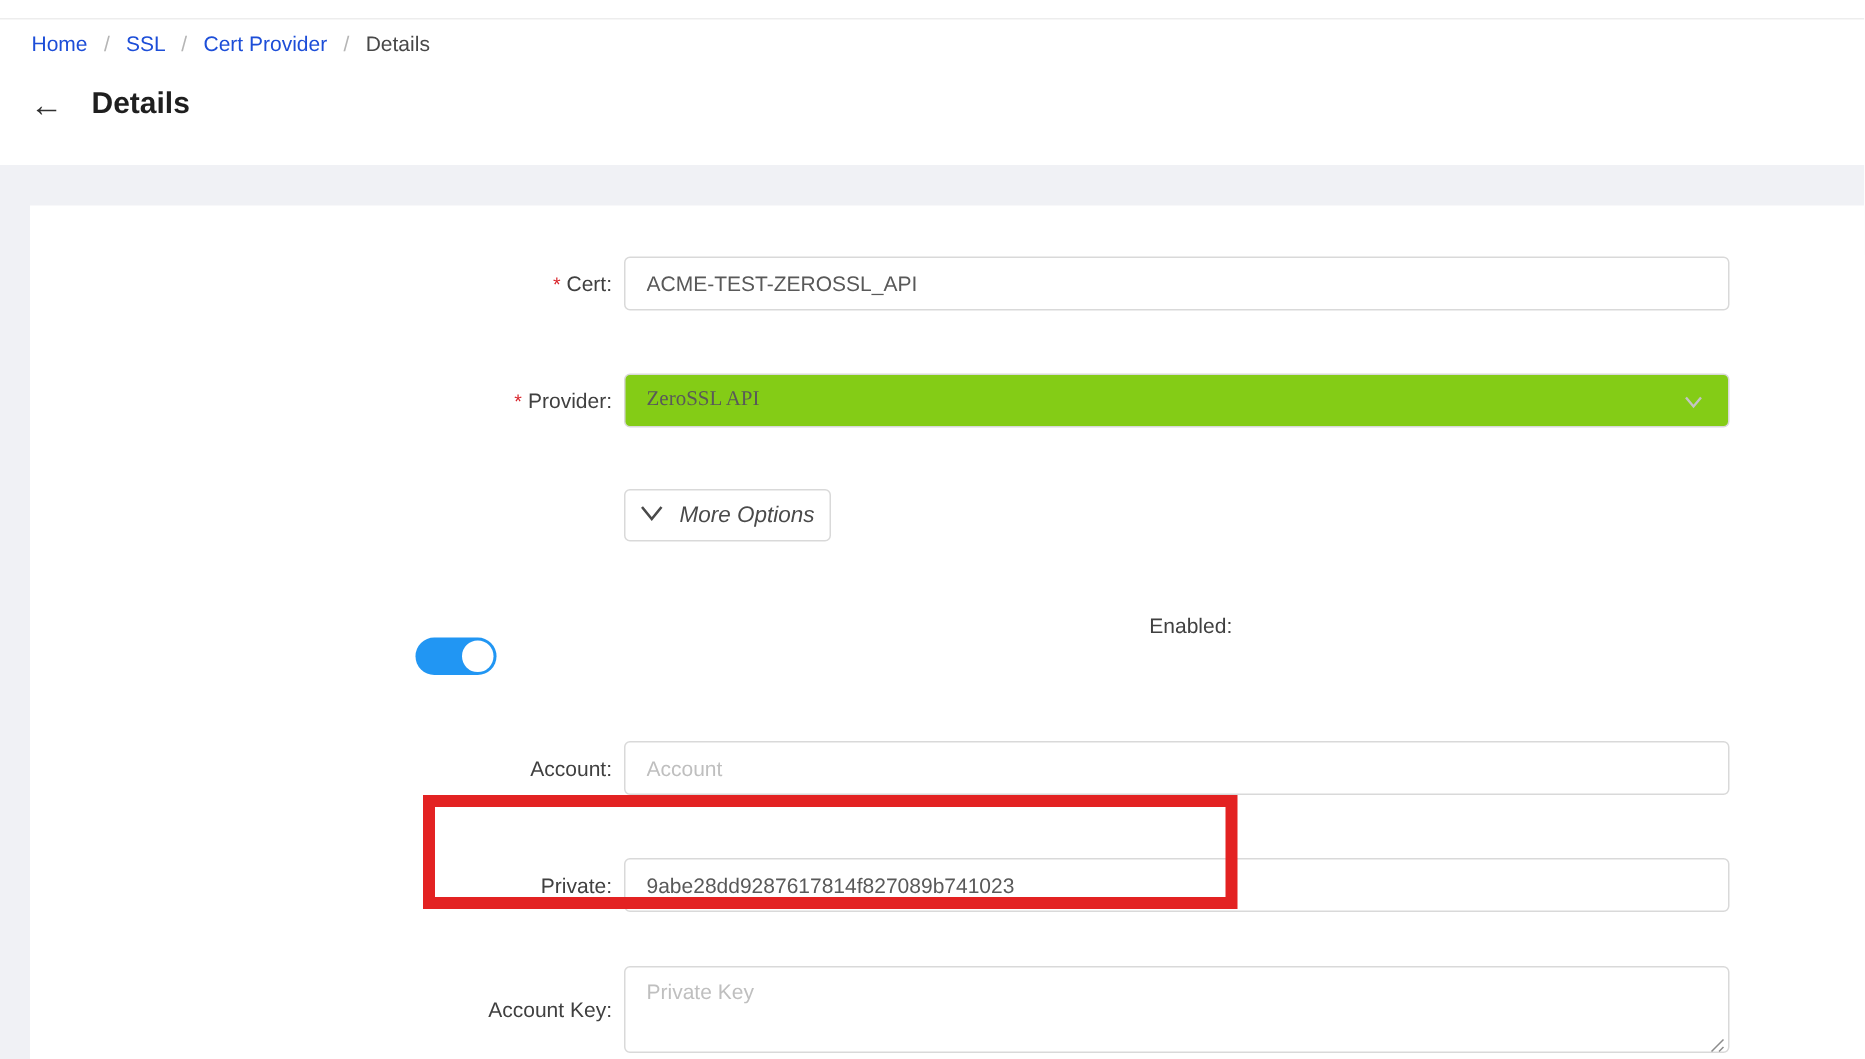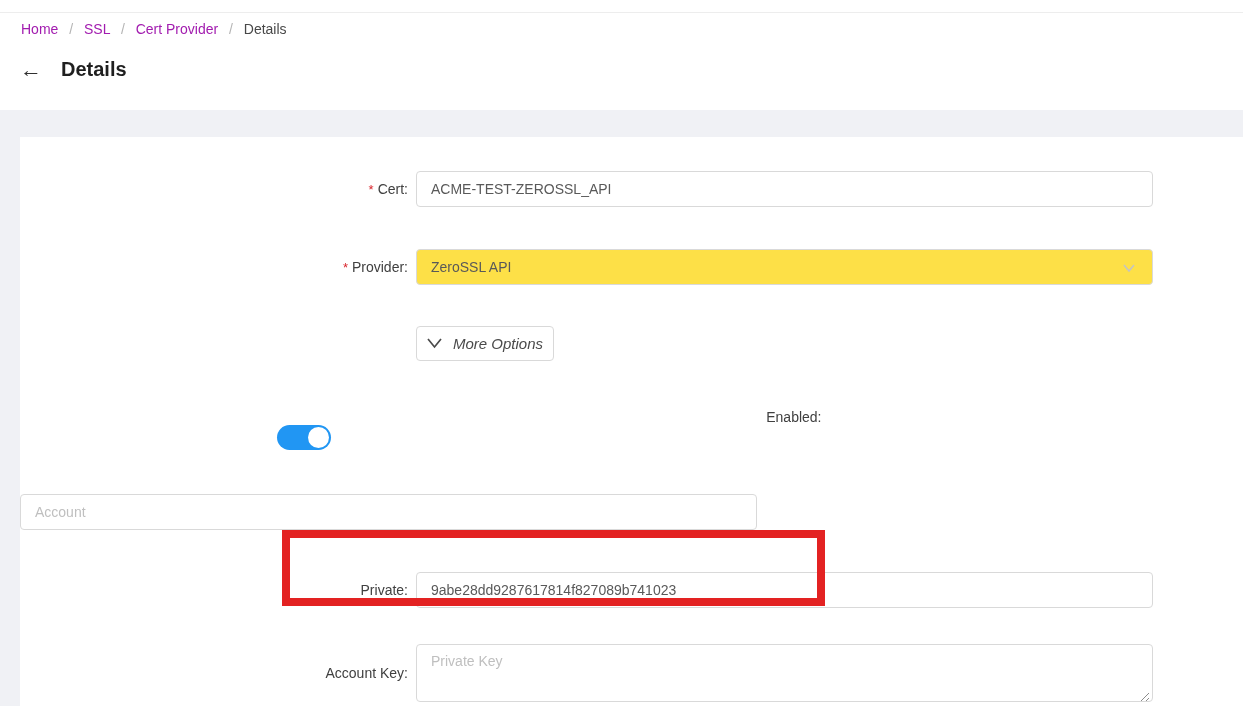--- a/index.html
+++ b/index.html
@@ -25,21 +25,21 @@
   }
 
   
   .breadcrumb {
     padding: 7px 0 0 21px;
     font-size: 14px;
     color: #a3a3a3;
     height: 24px;
     line-height: 18px;
   }
-  .breadcrumb .crumb { color: #a21caf; cursor: pointer; }
+  .breadcrumb .crumb { color: #1d4ed8; cursor: pointer; }
   .breadcrumb .crumb.current { color: #484848; cursor: default; }
   .breadcrumb .sep { color: #b5b5b5; padding: 0 7px; }
 
   
   .page-header {
     display: flex;
     align-items: center;
     padding: 13px 0 0 20px;
     height: 52px;
   }
@@ -111,26 +111,27 @@
     outline: none;
   }
   .text-input::placeholder { color: #bfbfbf; }
 
   .select-box {
     position: relative;
     width: 737px;
     height: 36px;
     border: 1px solid #d9d9d9;
     border-radius: 4px;
-    background: #fde047;
+    background: #84cc16;
     display: flex;
     align-items: center;
     padding: 8px 14px;
     color: #595959;
     cursor: pointer;
+    font-family: Liberation Serif, serif;
   }
   .select-chevron {
     position: absolute;
     right: 16px;
     top: 11px;
   }
 
   .more-options-btn {
     display: inline-flex;
     align-items: center;
@@ -258,20 +259,21 @@
       <div class="form-row row-enabled">
         <div class="form-label"><span>Enabled:</span></div>
         <div class="form-control">
           <div class="toggle">
             <span class="knob"></span>
           </div>
         </div>
       </div>
 
       <div class="form-row row-account">
+        <div class="form-label"><span>Account:</span></div>
         <div class="form-control">
           <input class="text-input" type="text" placeholder="Account" style="">
         </div>
       </div>
 
       <div class="form-row row-password">
         <div class="form-label"><span>Private:</span></div>
         <div class="form-control">
           <input class="text-input" type="text" value="9abe28dd9287617814f827089b741023" style="">
         </div>

